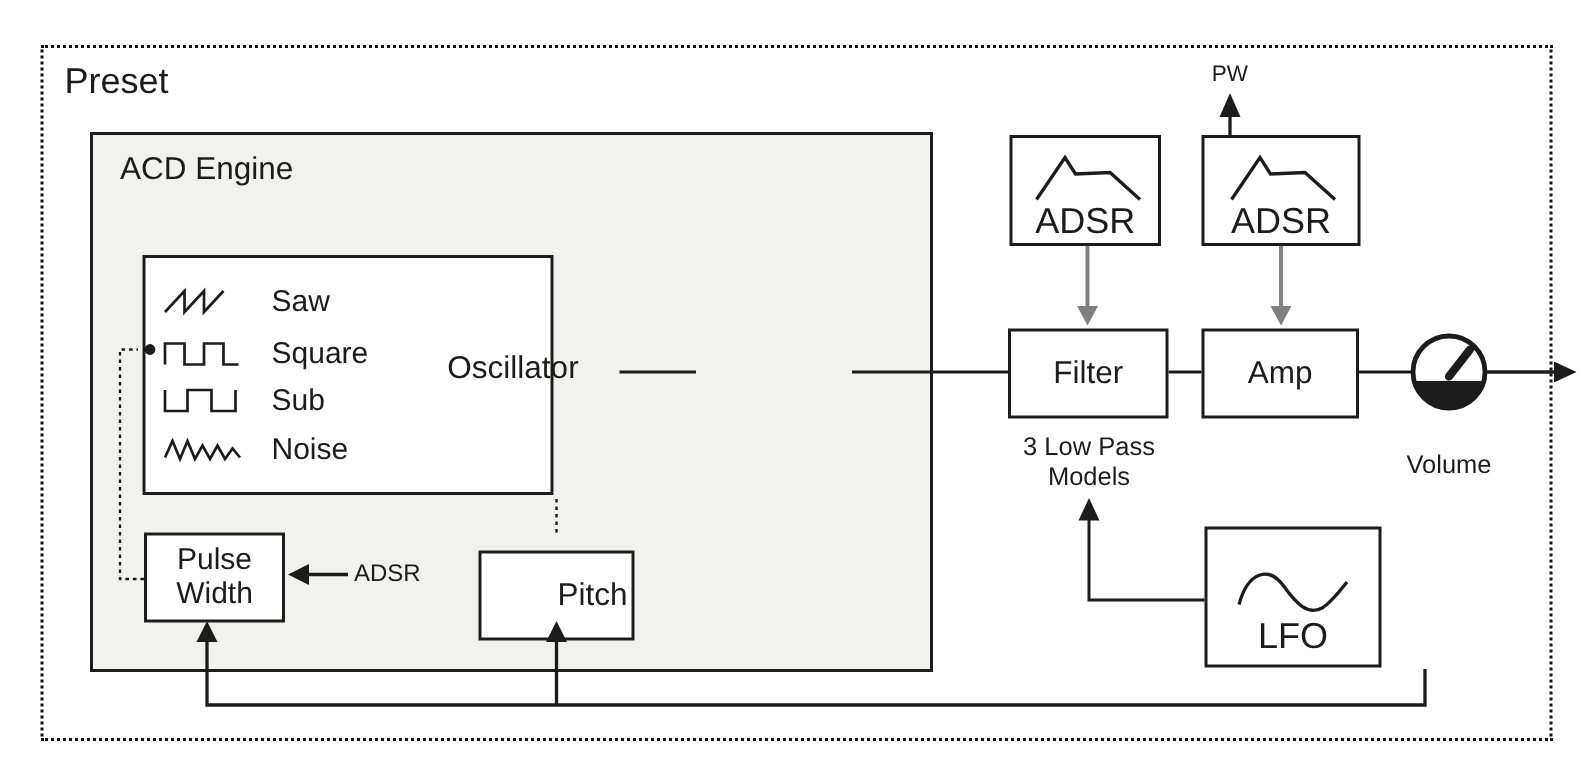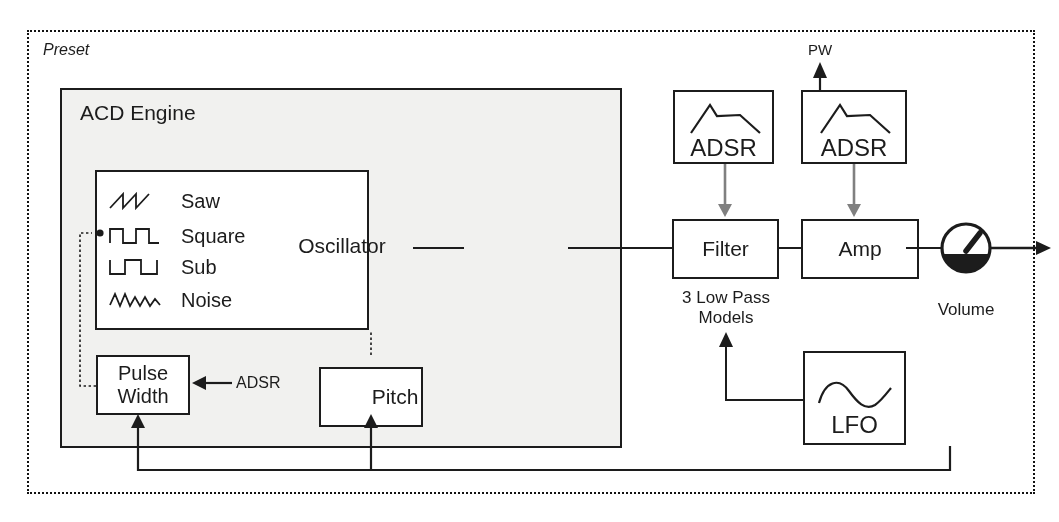--- a/index.html
+++ b/index.html
@@ -10,38 +10,38 @@
     --bg:#ffffff;
   }
   html,body{margin:0;padding:0;background:var(--bg);}
   .stage{
     position:relative;width:1059px;height:522px;background:var(--bg);
     font-family:"Liberation Sans","DejaVu Sans",sans-serif;color:var(--ink);
     overflow:hidden;
   }
   .abs{position:absolute;box-sizing:border-box;}
   .preset-frame{left:27px;top:30px;width:1008px;height:464px;border:2.5px dotted #111;}
-  .preset-label{left:43px;top:41px;font-size:16px;font-style:italic;}
+  .preset-label{left:43px;top:41px;font-size:24px;}
   .acd-panel{left:60px;top:88px;width:562px;height:360px;background:var(--panel-fill);border:2px solid var(--ink);}
   .acd-label{left:80px;top:101px;font-size:21px;}
   .box{border:2px solid var(--ink);background:var(--box-fill);display:flex;align-items:center;justify-content:center;text-align:center;}
   .box-label{font-size:21px;line-height:1.1;}
   .osc-box{left:95px;top:170px;width:274px;height:160px;}
   .wave-row{position:absolute;left:10px;height:22px;display:flex;align-items:center;}
   .wave-icon{width:64px;display:flex;align-items:center;}
   .wave-label{font-size:20px;margin-left:10px;white-space:nowrap;}
   .osc-title{position:absolute;left:180px;top:62px;width:130px;text-align:center;font-size:21px;}
   .glide-box{left:464px;top:219px;width:104px;height:60px;}
   .filter-box{left:672px;top:219px;width:107px;height:60px;}
-  .amp-box{left:801px;top:219px;width:118px;height:60px;}
+  .amp-box{left:801px;top:219px;width:105px;height:60px;}
   .env-box{flex-direction:column;justify-content:flex-end;padding-bottom:2px;}
   .adsr1-box{left:673px;top:90px;width:101px;height:74px;}
   .adsr2-box{left:801px;top:90px;width:106px;height:74px;}
   .env-label{font-size:24px;line-height:1;}
-  .lfo-box{left:803px;top:351px;width:103px;height:94px;flex-direction:column;justify-content:flex-end;padding-bottom:6px;}
+  .lfo-box{left:803px;top:351px;width:118px;height:94px;flex-direction:column;justify-content:flex-end;padding-bottom:6px;}
   .pw-box{left:96px;top:355px;width:94px;height:60px;flex-direction:column;}
   .pw-box .box-label{font-size:20px;line-height:23px;}
   .pitch-box{left:319px;top:367px;width:104px;height:60px;padding-left:48px;}
   .filter-note{left:656px;top:288px;width:140px;text-align:center;font-size:17px;line-height:20px;}
   .volume-label{left:916px;top:300px;width:100px;text-align:center;font-size:17px;}
   .pw-out-label{left:795px;top:41px;width:50px;text-align:center;font-size:15px;}
   .adsr-mod-label{left:236px;top:374px;font-size:16px;}
   .overlay{left:0;top:0;width:1059px;height:522px;pointer-events:none;}
   .knob{left:939px;top:221px;}
   svg{display:block;}

